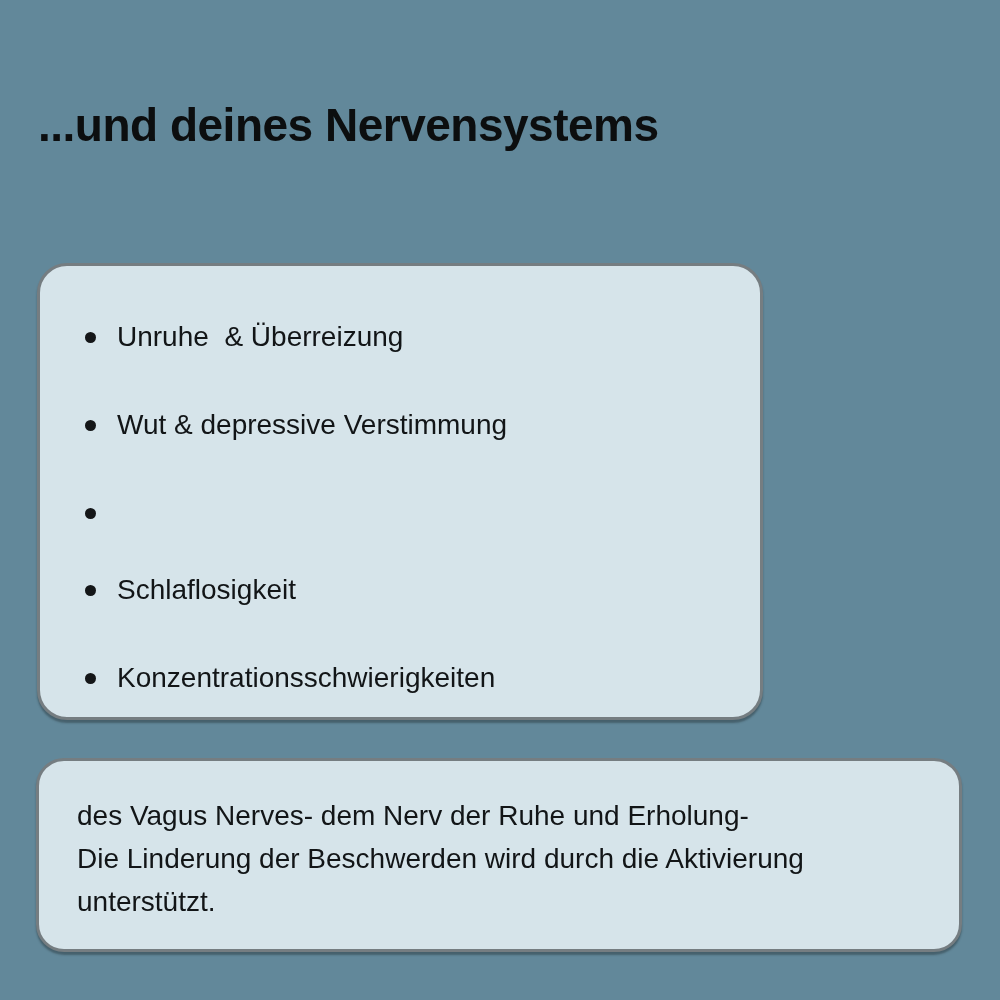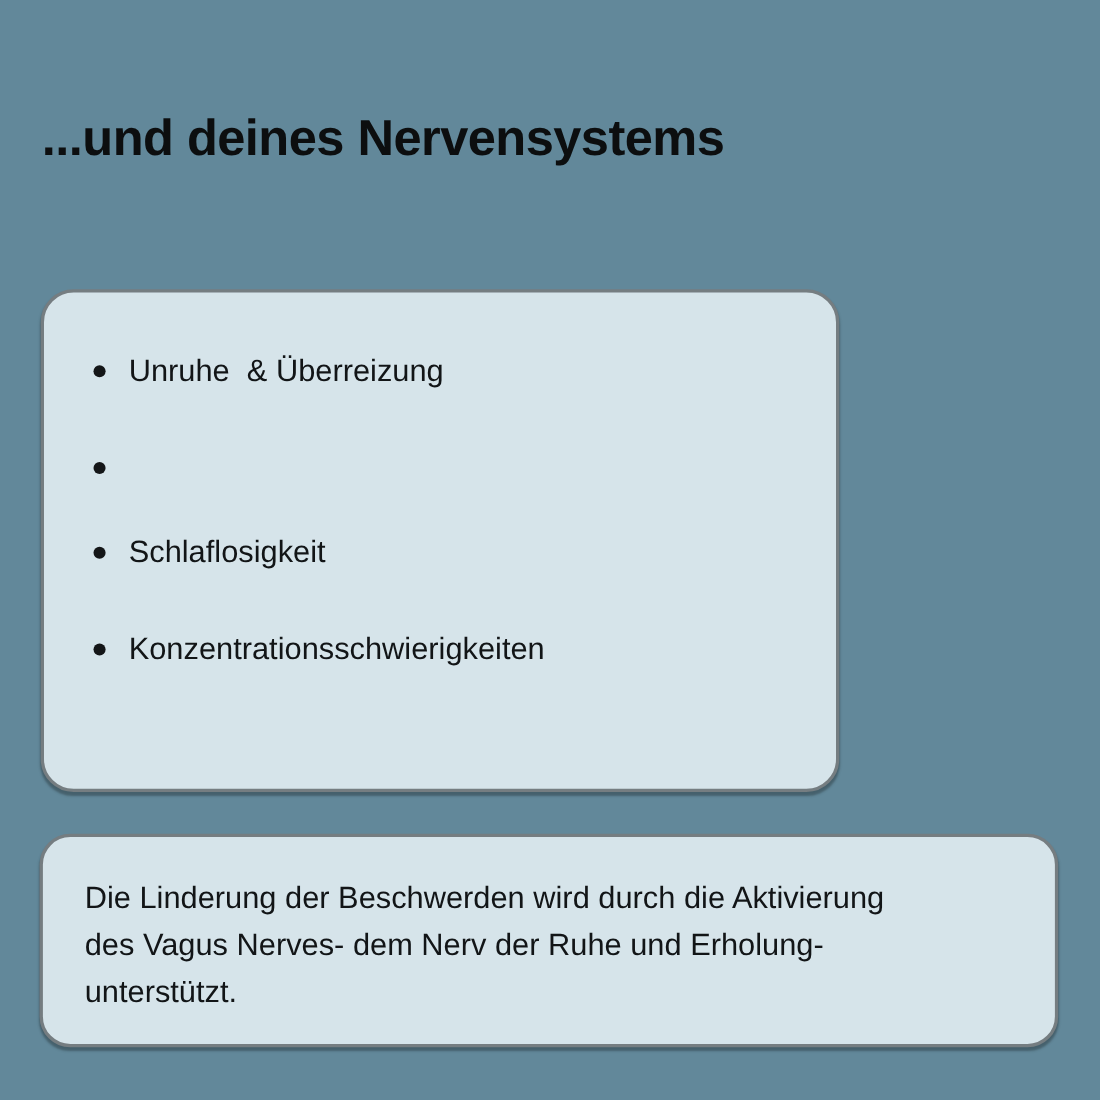--- a/index.html
+++ b/index.html
@@ -90,31 +90,35 @@
   <h1 class="page-title">...und deines Nervensystems</h1>
 
   <div class="card symptoms-card">
     <ul class="symptoms-list">
       <li>
         <span class="bullet-dot"></span>
         <span>Unruhe  &amp; Überreizung</span>
       </li>
       <li>
         <span class="bullet-dot"></span>
+        <span>Wut &amp; depressive Verstimmung</span>
+      </li>
+      <li>
+        <span class="bullet-dot"></span>
       </li>
       <li>
         <span class="bullet-dot"></span>
         <span>Schlaflosigkeit</span>
       </li>
       <li>
         <span class="bullet-dot"></span>
         <span>Konzentrationsschwierigkeiten</span>
       </li>
     </ul>
   </div>
 
   <div class="card info-card">
+    <div class="info-line">des Vagus Nerves- dem Nerv der Ruhe und Erholung-</div>
     <div class="info-line">Die Linderung der Beschwerden wird durch die Aktivierung</div>
-    <div class="info-line">des Vagus Nerves- dem Nerv der Ruhe und Erholung-</div>
     <div class="info-line">unterstützt.</div>
   </div>
 
 </div>
 
 </body></html>

